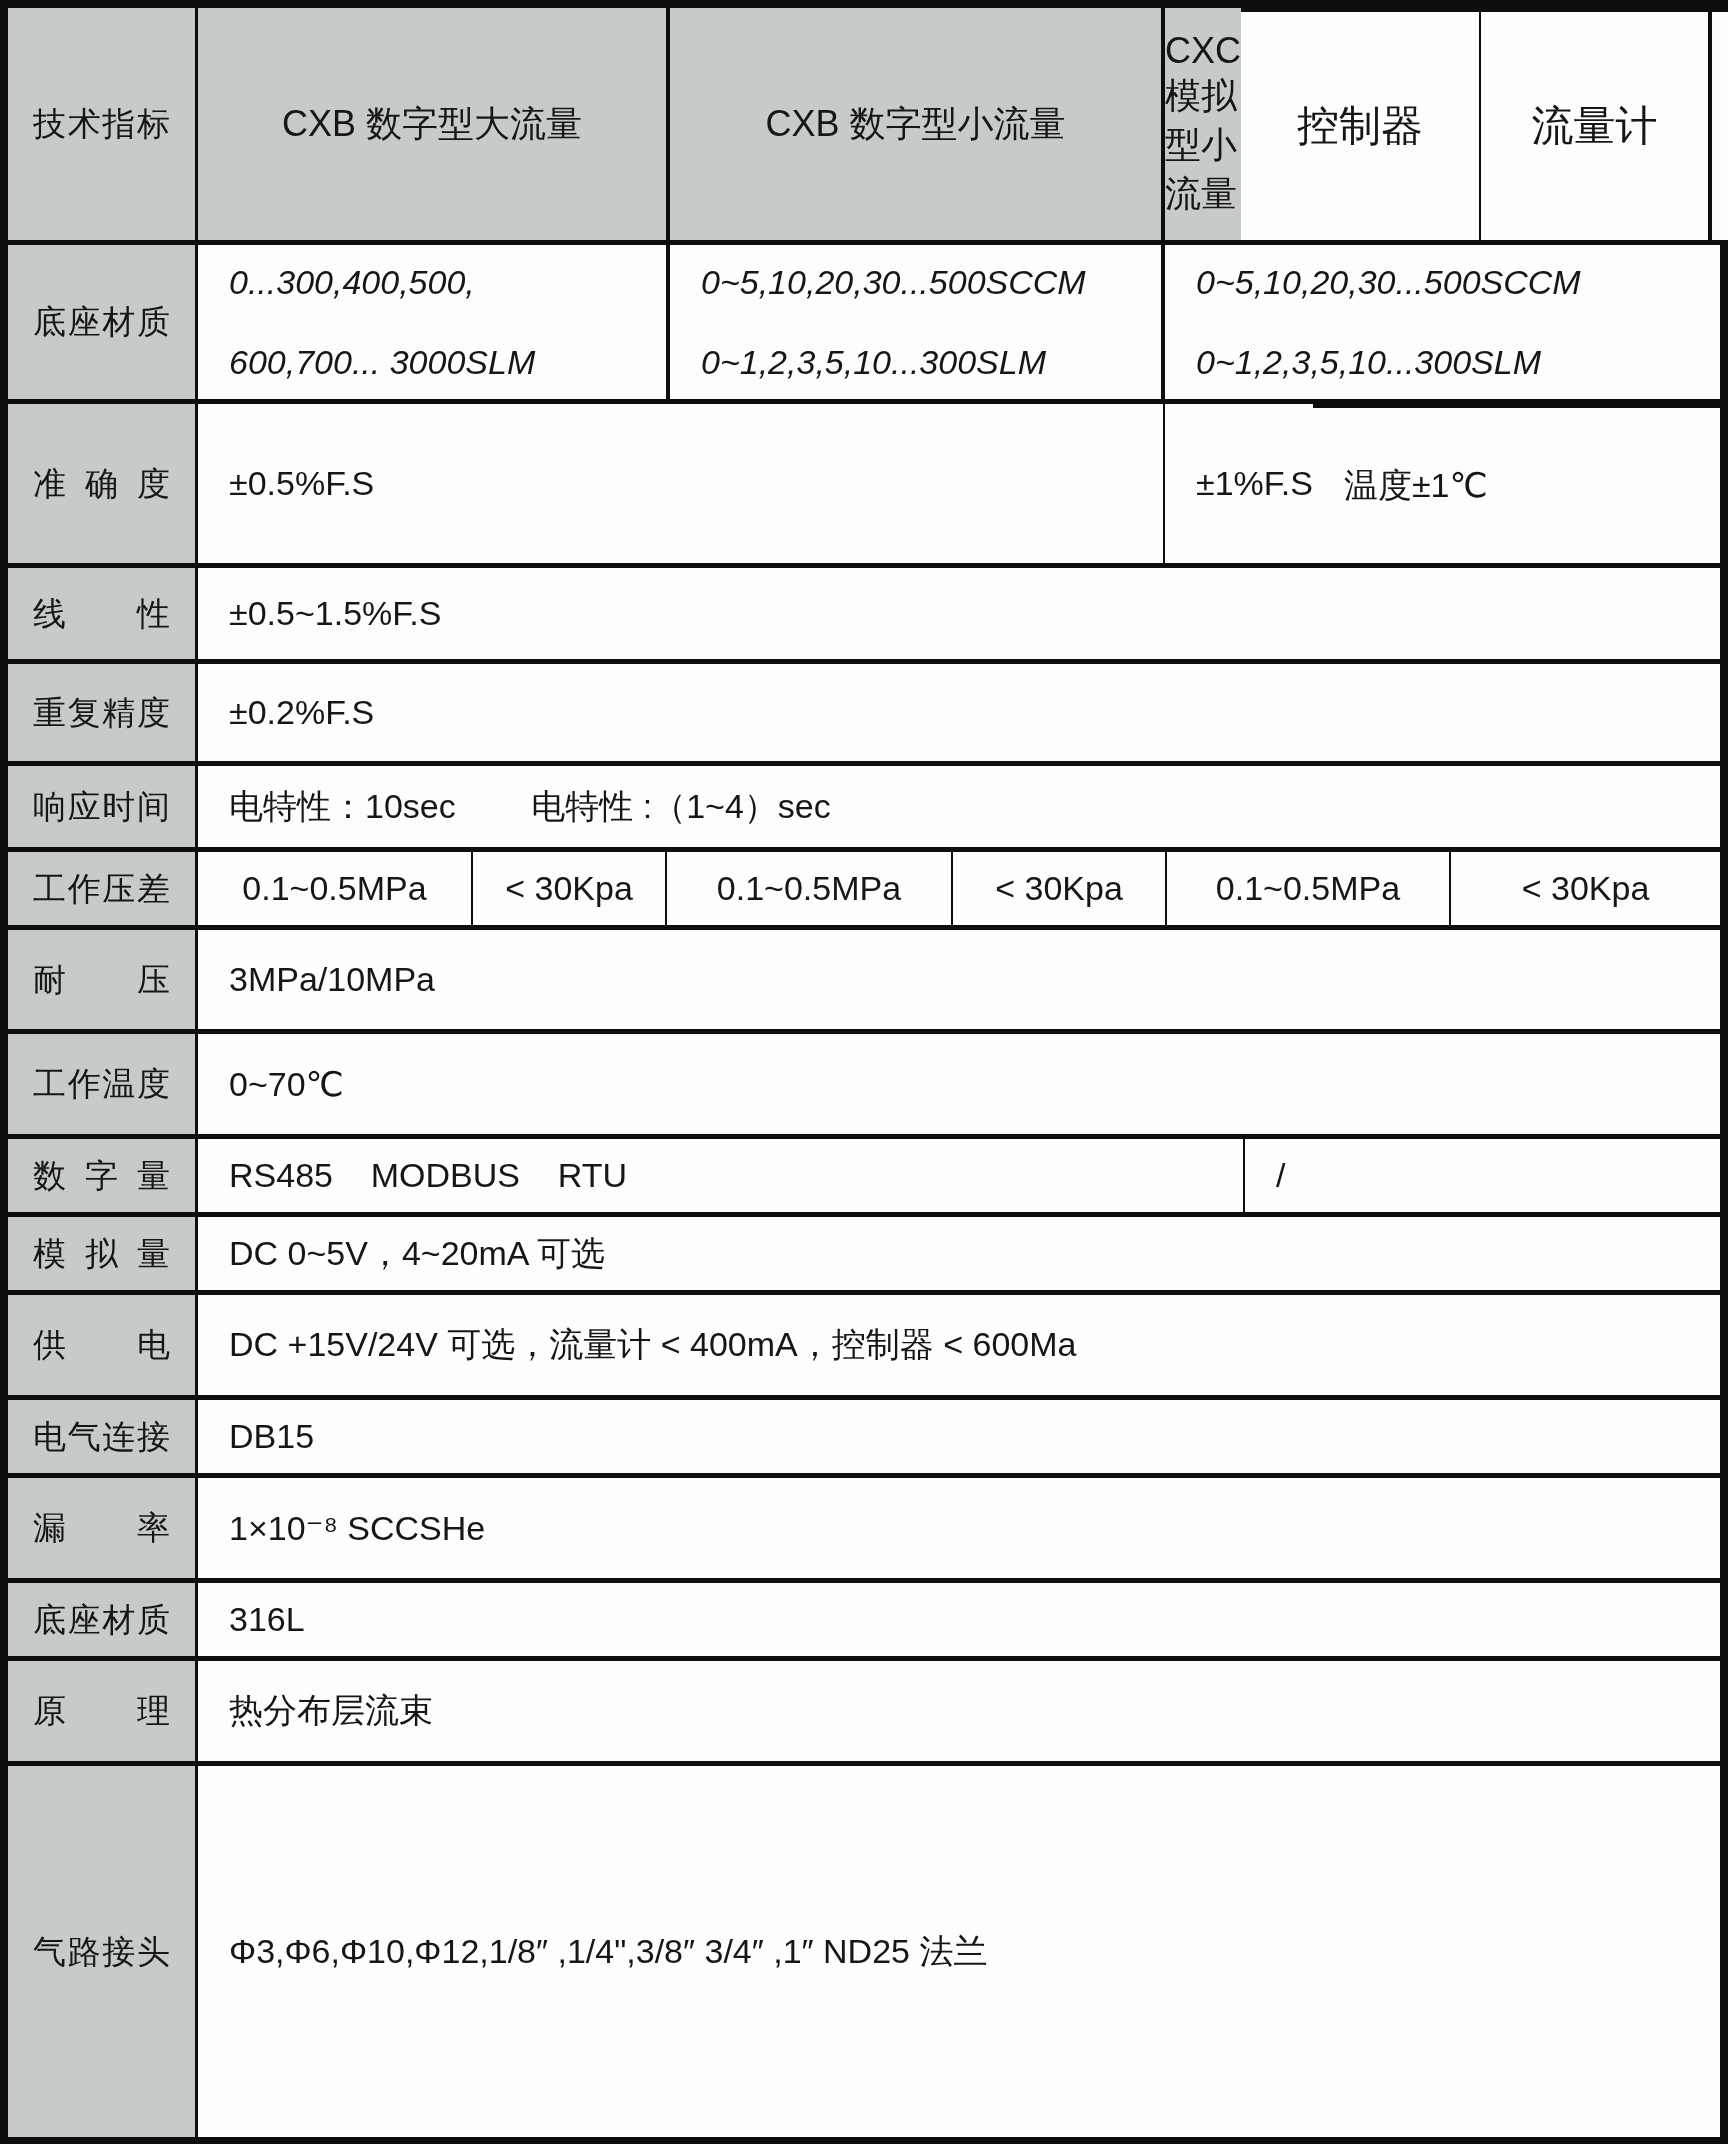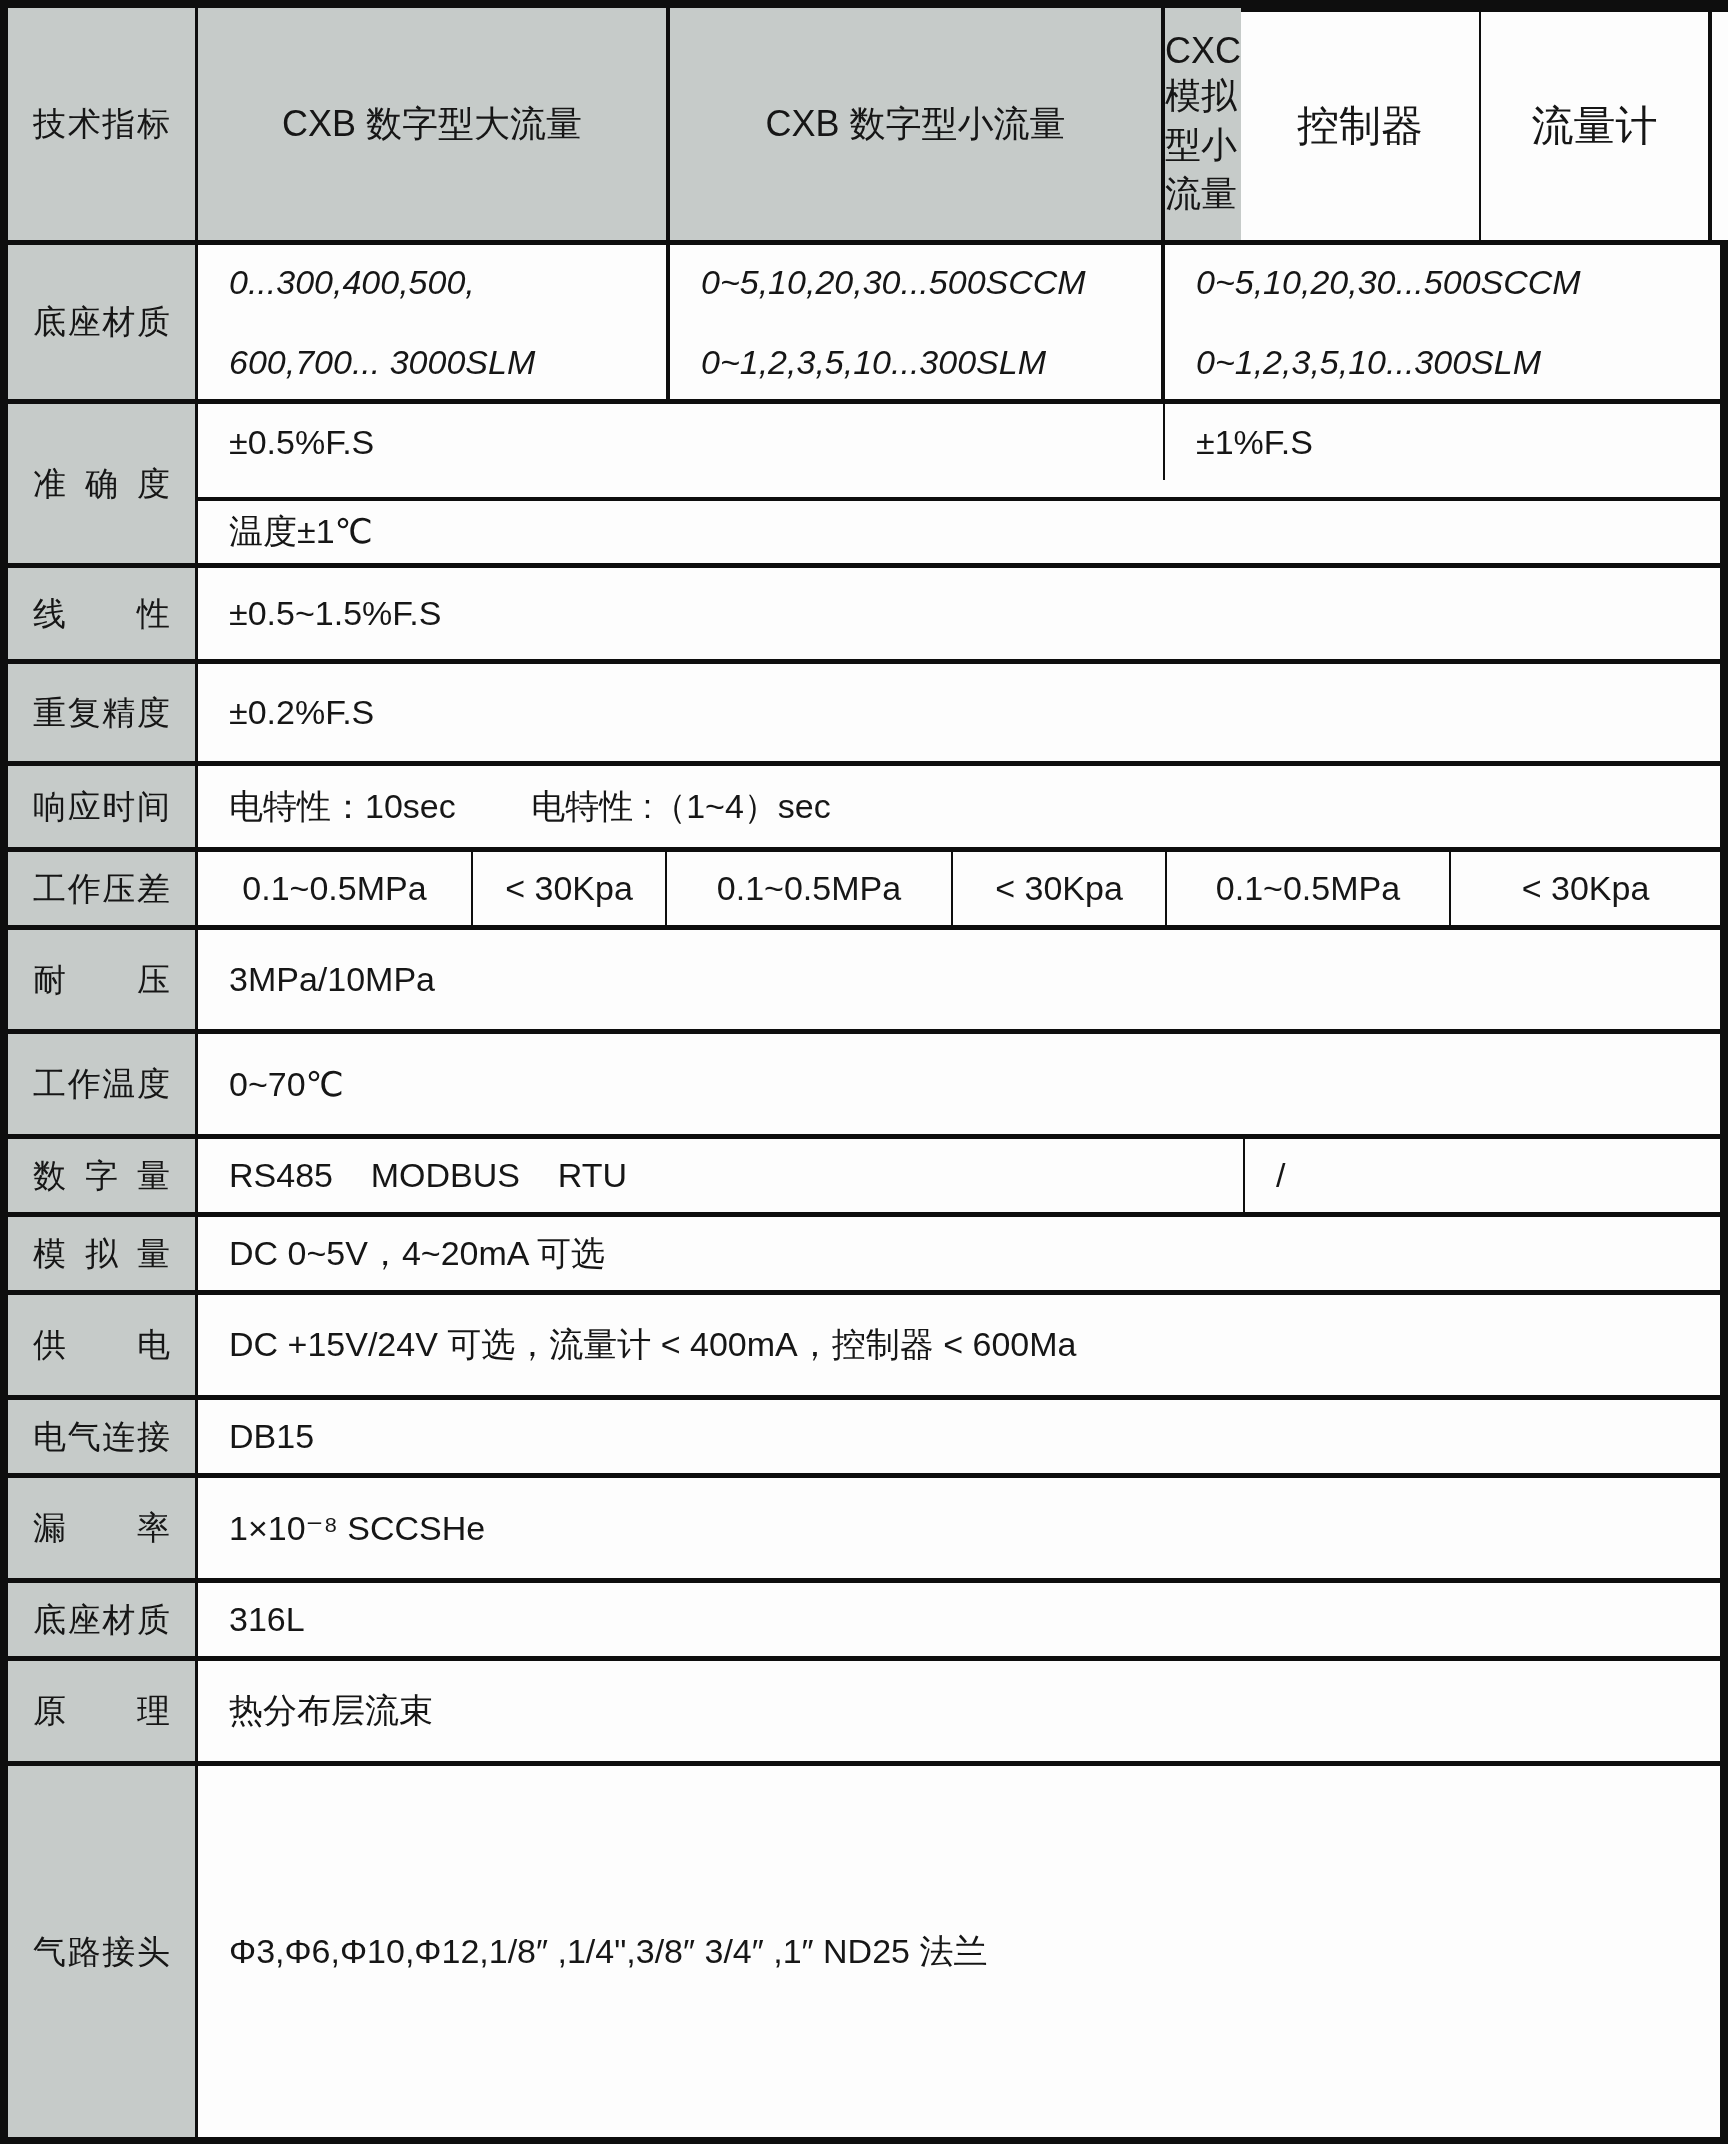--- a/index.html
+++ b/index.html
@@ -50,21 +50,21 @@
   .c.bthick{ border-right:4.5px solid #0e0e0e; }
   .c.last{ flex:1; border-right:none; }
   .c.center{ justify-content:center; padding-left:0; }
   .c.two{ flex-direction:column; align-items:flex-start; justify-content:center; gap:41px;font-style:italic; }
   .pre{ white-space:pre; }
 
   
   .w524{ flex:0 0 472px; } .w550{ flex:0 0 495px; }
 
   
-  .acc-right{ flex:1; display:flex; flex-direction:column; min-width:0;gap:17px; }
+  .acc-right{ flex:1; display:flex; flex-direction:row; min-width:0; }
   .acc-a{ flex:0 0 76px; display:flex; }
   .acc-b{ flex:1; display:flex; border-top:4.5px solid #0e0e0e; }
   .w1074{ flex:0 0 967px; }
 
   
   .p1{ flex:0 0 275px; } .p2{ flex:0 0 194px; } .p3{ flex:0 0 286px; }
   .p4{ flex:0 0 214px; } .p5{ flex:0 0 284px; }
 
   
   .w1163{ flex:0 0 1047px; }

